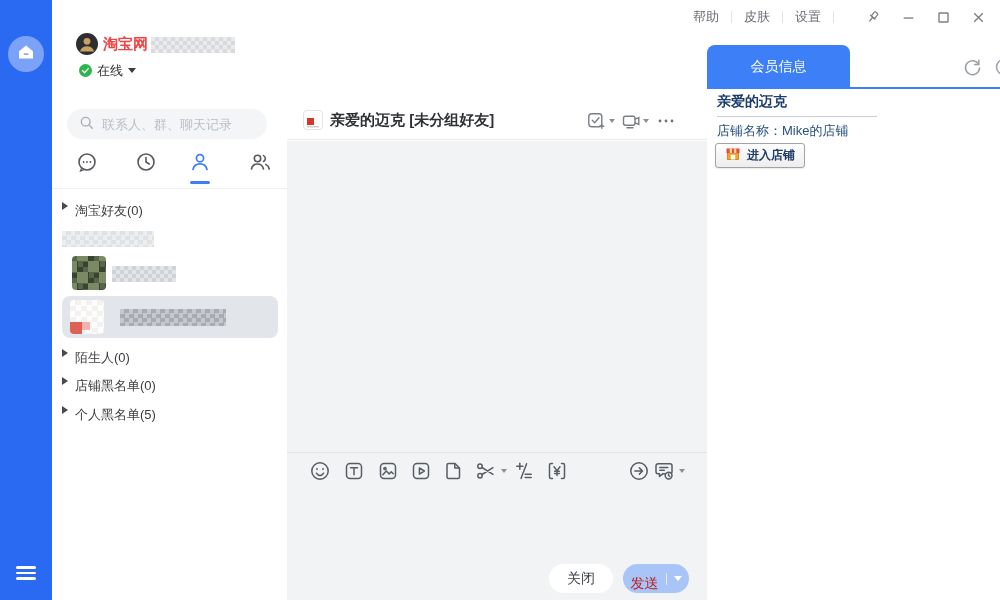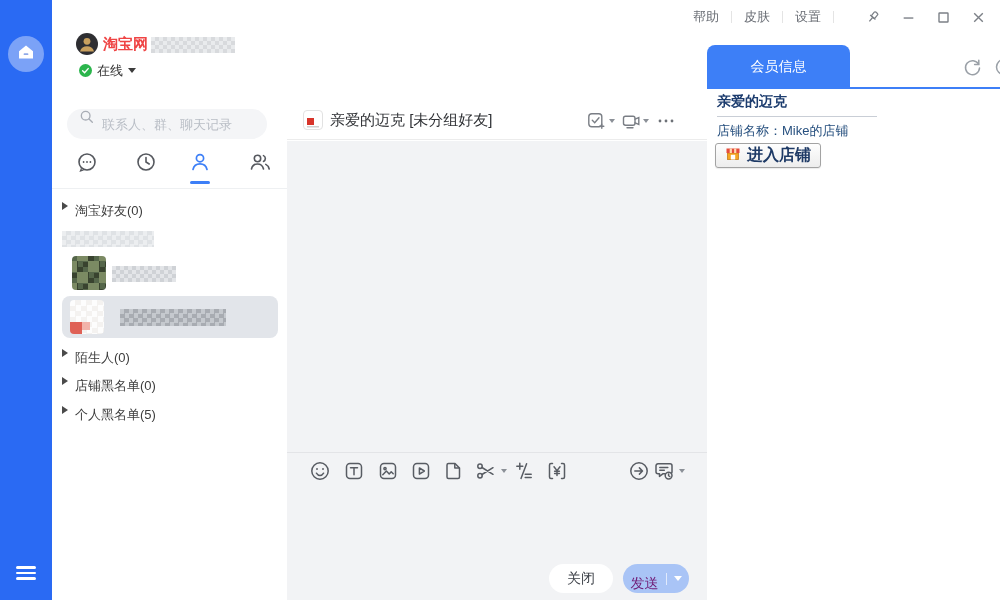--- a/index.html
+++ b/index.html
@@ -24,21 +24,21 @@
   .user-avatar { position:absolute; left:24px; top:33px; width:22px; height:22px; border-radius:50%;
                  background:#2e2e32; overflow:hidden; }
   .user-brand { position:absolute; left:51px; top:35px; font-size:15px; font-weight:bold; color:#ef4444; }
   .user-nameblur { position:absolute; left:99px; top:37px; width:84px; height:16px; }
   .status-check { position:absolute; left:27px; top:63px; }
   .status-label { position:absolute; left:45px; top:62px; font-size:13px; color:#333; cursor:pointer; }
   .status-caret { position:absolute; left:76px; top:68px; width:0; height:0;
                   border-left:4px solid transparent; border-right:4px solid transparent; border-top:5px solid #3c3c3c; }
 
   .searchbox { position:absolute; left:15px; top:109px; width:200px; height:30px; border-radius:16px;
-               background:#f4f5f7; display:flex; padding:0 10px 0 12px; }
+               background:#f4f5f7; display:flex; align-items:center; padding:0 10px 0 12px; }
   .searchbox input { border:none; outline:none; background:transparent; font-size:13px; color:#333;
                      margin-left:8px; width:160px; font-family:"Liberation Sans",sans-serif; }
   .searchbox input::placeholder { color:#b9bec6; }
 
   .tab { position:absolute; top:150px; width:24px; height:24px; cursor:pointer; }
   .tab-underline { position:absolute; left:138px; top:181px; width:20px; height:3px; border-radius:2px; background:#3d7ff7; }
   .tabs-divider { position:absolute; left:0; top:188px; width:235px; height:1px; background:#eef0f2; }
 
   .group-row { position:absolute; left:10px; font-size:13px; color:#3c3c3c; display:flex; align-items:flex-start; cursor:pointer; }
   .group-caret { width:0; height:0; border-top:4px solid transparent; border-bottom:4px solid transparent;
@@ -64,55 +64,55 @@
   .contact2-name { position:absolute; left:58px; top:13px; width:106px; height:17px; }
 
   
   .chat { position:absolute; left:287px; top:0; width:420px; height:600px; background:#fff; }
   .chat-header { position:absolute; left:0; top:100px; width:420px; height:40px; border-bottom:1px solid #ececec; }
   .chat-avatar { position:absolute; left:16px; top:10px; width:20px; height:20px; border-radius:4px;
       border:1px solid #e2e2e2;
       background:
         linear-gradient(#cfcfcf,#cfcfcf) 3px 15px/12px 1.5px no-repeat,
         linear-gradient(#d8342a,#d8342a) 3px 7px/7px 7px no-repeat, #fff; }
-  .chat-title { position:absolute; left:43px; top:11px; font-size:15px; font-weight:400; color:#2f3135; white-space:nowrap; }
+  .chat-title { position:absolute; left:43px; top:11px; font-size:15px; font-weight:700; color:#2f3135; white-space:nowrap; }
   .hdr-icon { position:absolute; top:11px; cursor:pointer; }
   .hdr-caret { position:absolute; top:19px; width:0; height:0; cursor:pointer;
                border-left:3.5px solid transparent; border-right:3.5px solid transparent; border-top:4.5px solid #8b9097; }
 
   .chat-body { position:absolute; left:0; top:141px; width:420px; height:459px; background:#f2f3f5; }
   .toolbar-line { position:absolute; left:0; top:311px; width:420px; height:1px; background:#e3e4e7; }
   .tool { position:absolute; top:319px; width:22px; height:22px; cursor:pointer; }
   .tool-caret { position:absolute; top:328px; width:0; height:0; cursor:pointer;
                 border-left:3.5px solid transparent; border-right:3.5px solid transparent; border-top:4.5px solid #8b9097; }
 
   .promo { position:absolute; left:18px; top:429px; font-size:13px; color:#b6bac0; }
   .btn-close { position:absolute; left:262px; top:423px; width:64px; height:29px; border-radius:15px; background:#fff;
                display:flex; align-items:center; justify-content:center; font-size:14px; color:#3f434a; cursor:pointer; }
   .btn-send { position:absolute; left:336px; top:423px; width:66px; height:29px; border-radius:15px; background:#a9c4f6;
               display:flex; align-items:center; justify-content:center; cursor:pointer; }
-  .btn-send .lbl { font-size:14px; color:#701a75;margin-top:11px; }
+  .btn-send .lbl { font-size:14px; color:#b91c1c;margin-top:11px; }
   .btn-send .sep { width:1px; height:12px; background:rgba(255,255,255,.65); margin:0 7px; }
   .btn-send .caret { width:0; height:0; border-left:4px solid transparent; border-right:4px solid transparent; border-top:5px solid #fff; }
 
   
   .member { position:absolute; left:707px; top:0; width:293px; height:600px; background:#fff; }
   .member-tabbar { position:absolute; left:0; top:45px; width:319px; height:44px; border-bottom:2px solid #3d7ff7;padding-left:42px; }
   .member-tab { position:absolute; left:0; top:0; width:143px; height:44px; background:#3d7ff7;
                 border-radius:8px 8px 0 0; display:flex; align-items:center; justify-content:center;
                 color:#fff; font-size:14px; cursor:pointer; }
   .member-refresh { position:absolute; right:44px; top:12px; cursor:pointer; }
   .member-add { position:absolute; right:12px; top:12px; cursor:pointer; }
   .member-name { position:absolute; left:10px; top:93px; font-size:14px; font-weight:bold; color:#1c3c6e; }
   .member-divider { position:absolute; left:10px; top:116px; width:160px; height:1px; background:#c9ced6; }
   .shop-line { position:absolute; left:10px; top:122px; font-size:13px; color:#27507f; }
   .enter-shop { position:absolute; left:8px; top:143px; height:25px; padding:0 9px; display:flex; align-items:center; gap:6px;
                 border:1px solid #a3a3a3; border-radius:3px; background:linear-gradient(#fefefe,#ededed);
                 box-shadow:0 1px 1px rgba(0,0,0,.08); cursor:pointer; }
-  .enter-shop .lbl { font-size:16px; font-weight:bold; color:#1e3a66;text-align:center; }
+  .enter-shop .lbl { font-size:12px; font-weight:bold; color:#1e3a66;text-align:center; }
 </style>
 </head>
 <body>
 
 <div class="app">
 
   <div class="rail">
     <div class="rail-home">
       <span>
         <svg width="18" height="18" viewBox="0 0 18 18">

